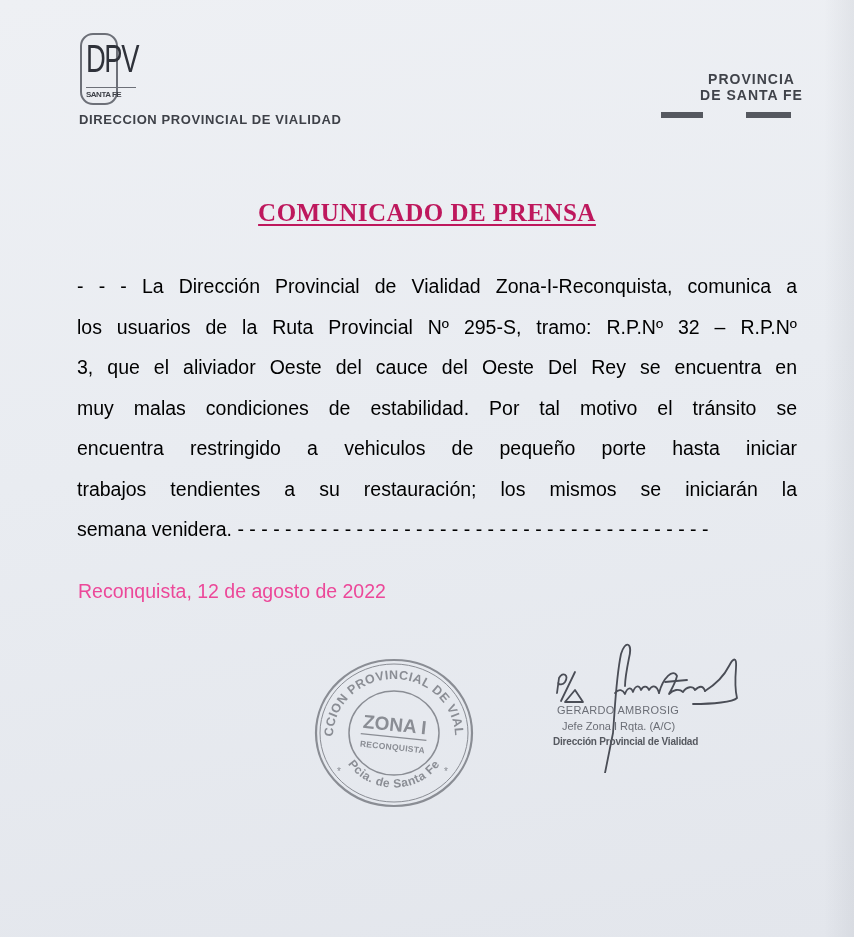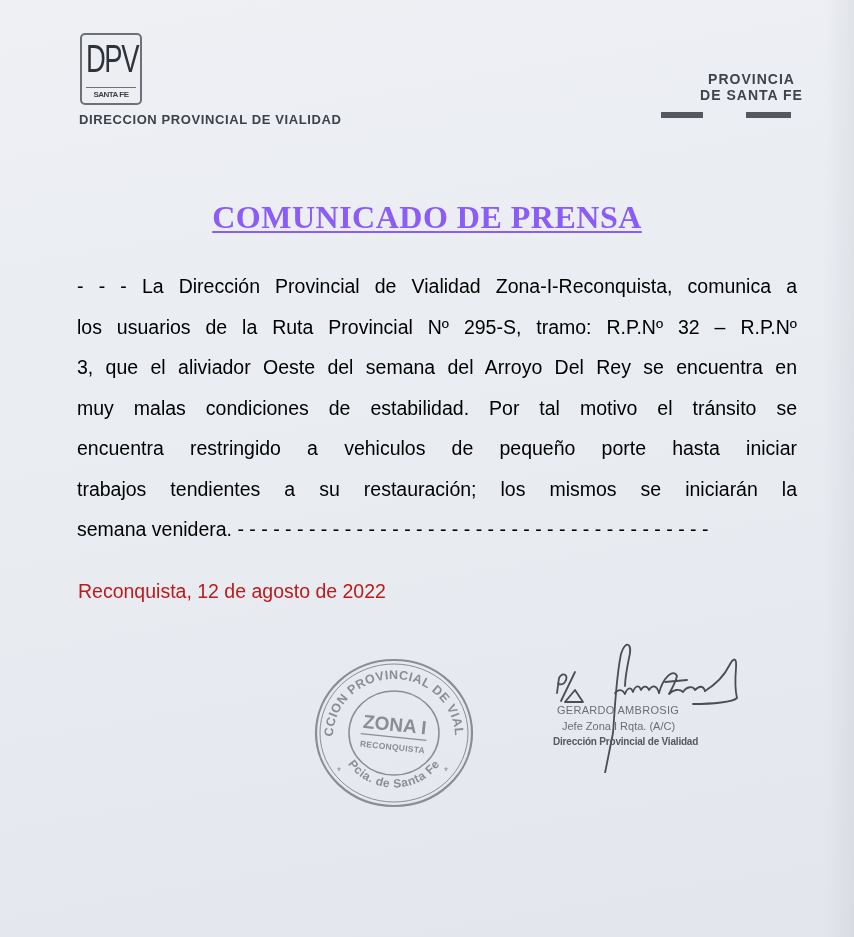--- a/index.html
+++ b/index.html
@@ -18,23 +18,23 @@
     .page-shadow-right {
       position: absolute;
       right: 0; top: 0;
       width: 30px; height: 937px;
       background: linear-gradient(90deg, rgba(0,0,0,0) 0%, rgba(120,125,135,0.10) 100%);
     }
     
     .dpv-logo {
       position: absolute;
       left: 80px; top: 33px;
-      width: 62px; height: 72px;
+      width: 38px; height: 72px;
       border: 2px solid #6d7078;
-      border-radius: 5px;
+      border-radius: 13px;
       box-sizing: border-box;
       background: #eceef2;
     }
     .dpv-logo .dpv-text {
       position: absolute;
       left: 4px; top: 2px;
       font-family: "Liberation Sans Narrow", "Liberation Sans", sans-serif;
       font-size: 38px;
       line-height: 44px;
       letter-spacing: -2px;
@@ -46,21 +46,21 @@
     .dpv-logo .dpv-sub {
       position: absolute;
       left: 4px; top: 52px;
       width: 50px;
       height: 14px;
       border-top: 1px solid #6d7078;
       font-size: 8px;
       font-weight: bold;
       line-height: 14px;
       color: #3c3f46;
-      text-align: center;
+      text-align: left;
       letter-spacing: -0.5px;
     }
     .dpv-fullname {
       position: absolute;
       left: 79px; top: 112px;
       font-size: 13px;
       font-weight: bold;
       letter-spacing: 0.6px;
       color: #3e4148;
       white-space: nowrap;
@@ -92,23 +92,23 @@
     .province-bars .bar-b { left: 85px; width: 45px; }
 
     
     .doc-title {
       position: absolute;
       left: 0; top: 199px;
       width: 854px;
       text-align: center;
       font-family: "Liberation Serif", serif;
       font-weight: bold;
-      font-size: 32px;
+      font-size: 25px;
       letter-spacing: 0.5px;
-      color: #8b5cf6;
+      color: #be185d;
     }
     .doc-title span {
       text-decoration: underline;
       text-underline-offset: 3px;
       text-decoration-thickness: 2px;
     }
 
     
     .doc-body {
       position: absolute;
@@ -129,21 +129,21 @@
     .doc-body .line.last {
       text-align-last: left;
       letter-spacing: 0;
     }
 
     
     .doc-date {
       position: absolute;
       left: 78px; top: 580px;
       font-size: 19.5px;
-      color: #b91c1c;
+      color: #ec4899;
       white-space: nowrap;
     }
 
     
     .stamp {
       position: absolute;
       left: 313px; top: 657px;
       width: 162px; height: 152px;
     }
     .stamp svg { width: 100%; height: 100%; }
@@ -200,21 +200,21 @@
   <span class="bar-b"></span>
 </div>
 
 <div class="doc-title">
   <span>COMUNICADO DE PRENSA</span>
 </div>
 
 <div class="doc-body">
   <span class="line">- - - La Dirección Provincial de Vialidad Zona-I-Reconquista, comunica a</span>
   <span class="line">los usuarios de la Ruta Provincial Nº 295-S, tramo: R.P.Nº 32 – R.P.Nº</span>
-  <span class="line">3, que el aliviador Oeste del semana del Arroyo Del Rey se encuentra en</span>
+  <span class="line">3, que el aliviador Oeste del cauce del Oeste Del Rey se encuentra en</span>
   <span class="line">muy malas condiciones de estabilidad. Por tal motivo el tránsito se</span>
   <span class="line">encuentra restringido a vehiculos de pequeño porte hasta iniciar</span>
   <span class="line">trabajos tendientes a su restauración; los mismos se iniciarán la</span>
   <span class="line last">semana venidera. - - - - - - - - - - - - - - - - - - - - - - - - - - - - - - - - - - - - - - - -</span>
 </div>
 
 <div class="doc-date">Reconquista, 12 de agosto de 2022</div>
 
 <div class="stamp">
   <svg viewBox="0 0 162 152" xmlns="http://www.w3.org/2000/svg">

